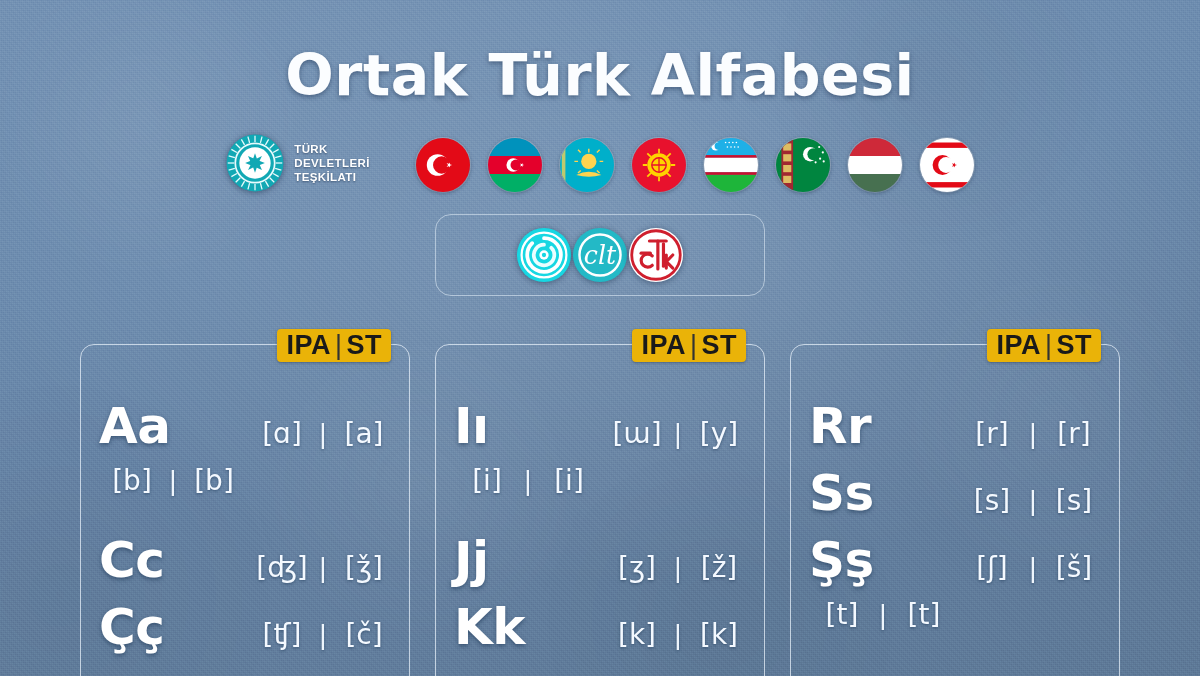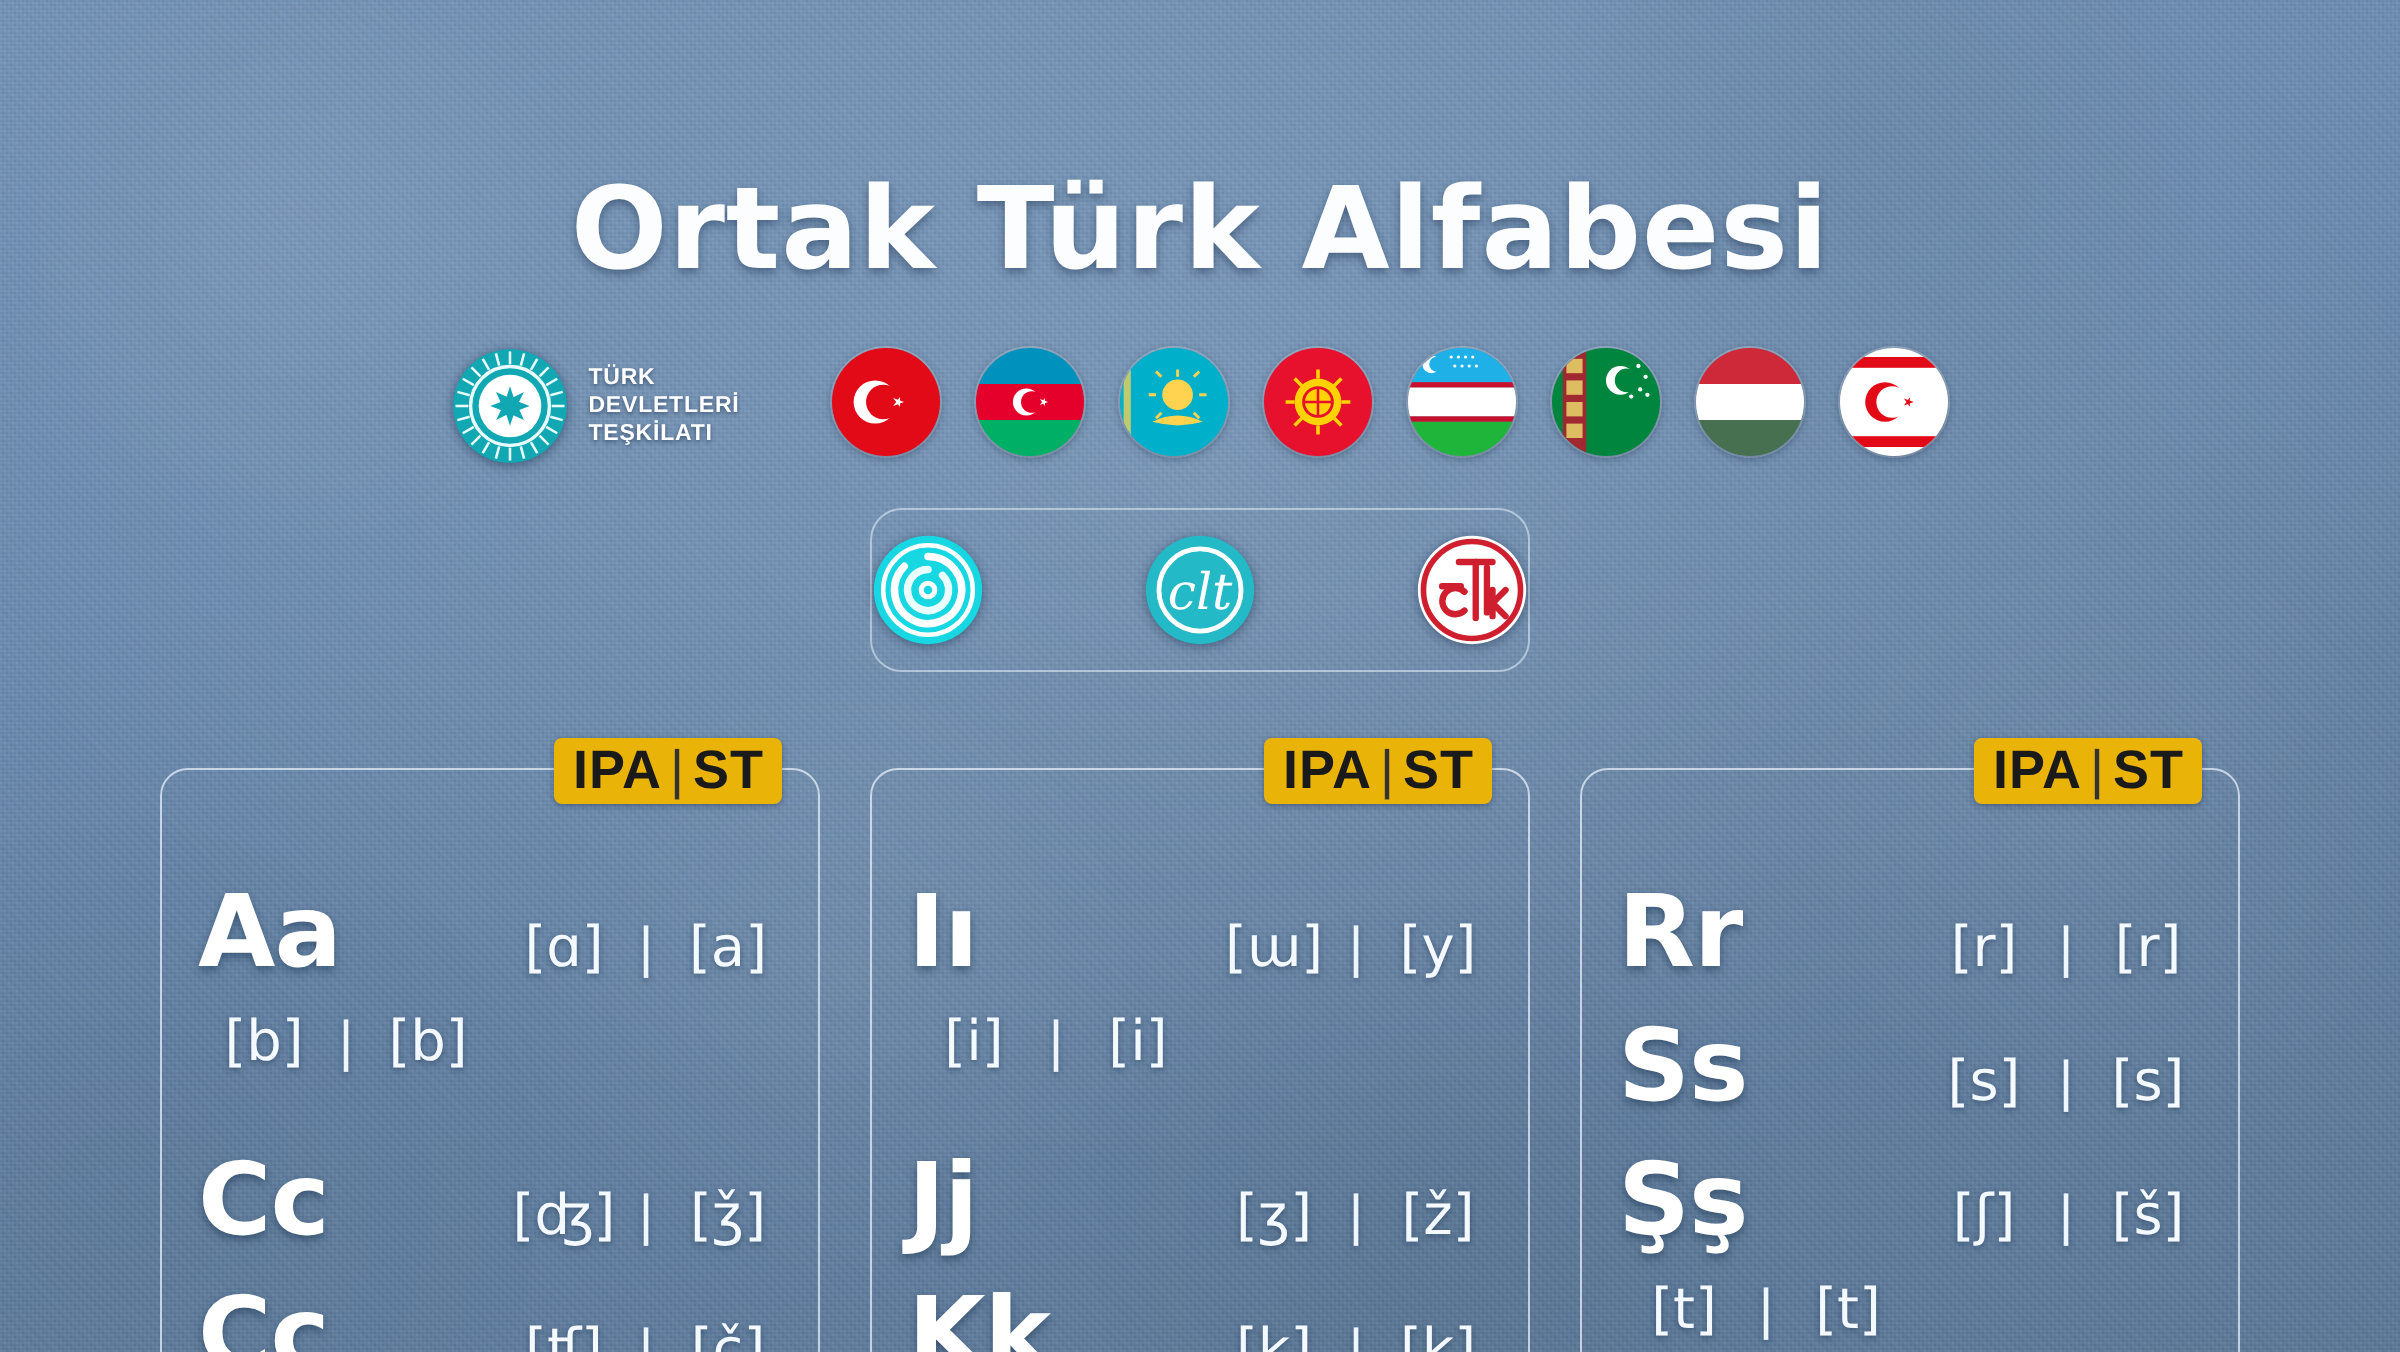--- a/index.html
+++ b/index.html
@@ -32,37 +32,37 @@
     position:absolute; inset:0; z-index:1; opacity:.35;
     background-image:
       radial-gradient(circle at 12% 18%, rgba(255,255,255,.16), rgba(0,0,0,0) 14%),
       radial-gradient(circle at 78% 12%, rgba(0,0,0,.12), rgba(0,0,0,0) 16%),
       radial-gradient(circle at 35% 72%, rgba(255,255,255,.12), rgba(0,0,0,0) 18%),
       radial-gradient(circle at 88% 62%, rgba(255,255,255,.10), rgba(0,0,0,0) 15%),
       radial-gradient(circle at 60% 92%, rgba(0,0,0,.10), rgba(0,0,0,0) 20%),
       radial-gradient(circle at 5% 88%, rgba(0,0,0,.10), rgba(0,0,0,0) 18%);
   }
 
-  #page{ position:relative; z-index:2; width:1200px; height:528px;margin-top:40px; }
+  #page{ position:relative; z-index:2; width:1200px; height:528px; }
 
   
   .title{
     text-align:center;
     padding-top:42px;
     font-size:57px;
     font-weight:bold;
     color:#fbfdff;
     letter-spacing:.5px;
     text-shadow:0 2px 5px rgba(20,40,70,.45);
     font-family:"DejaVu Sans", sans-serif;
   }
 
   
   .orgstrip{
-    display:flex; align-items:flex-start; justify-content:center;
+    display:flex; align-items:flex-end; justify-content:center;
     gap:18px;
     margin-top:26px;
   }
   .ots-logo{ display:flex; align-items:center; gap:10px; margin-right:28px; }
   .ots-mark{ width:58px; height:58px; flex:0 0 58px; filter:drop-shadow(0 1px 3px rgba(10,30,60,.5)); }
   .ots-text{
     font-size:11.5px; font-weight:bold; line-height:1.22; color:#ffffff;
     letter-spacing:.4px; text-shadow:0 1px 2px rgba(15,35,65,.55);
   }
   .flag{
@@ -70,21 +70,21 @@
     overflow:hidden; position:relative; flex:0 0 54px;
     box-shadow:0 1px 4px rgba(15,35,65,.45), 0 0 0 1px rgba(255,255,255,.30);
   }
 
   
   .acadbox{
     margin:22px auto 0;
     width:330px; height:82px;
     border:1.5px solid rgba(230,240,250,.55);
     border-radius:16px;
-    display:flex; align-items:center; justify-content:space-between;
+    display:flex; align-items:center; justify-content:center;
   }
   .acad{ width:56px; height:56px; flex:0 0 56px; filter:drop-shadow(0 1px 3px rgba(10,30,60,.45)); }
 
   
   .cards{
     position:absolute;
     left:0; right:0; top:344px;
     display:flex; justify-content:center; gap:25px;
   }
   .card{

